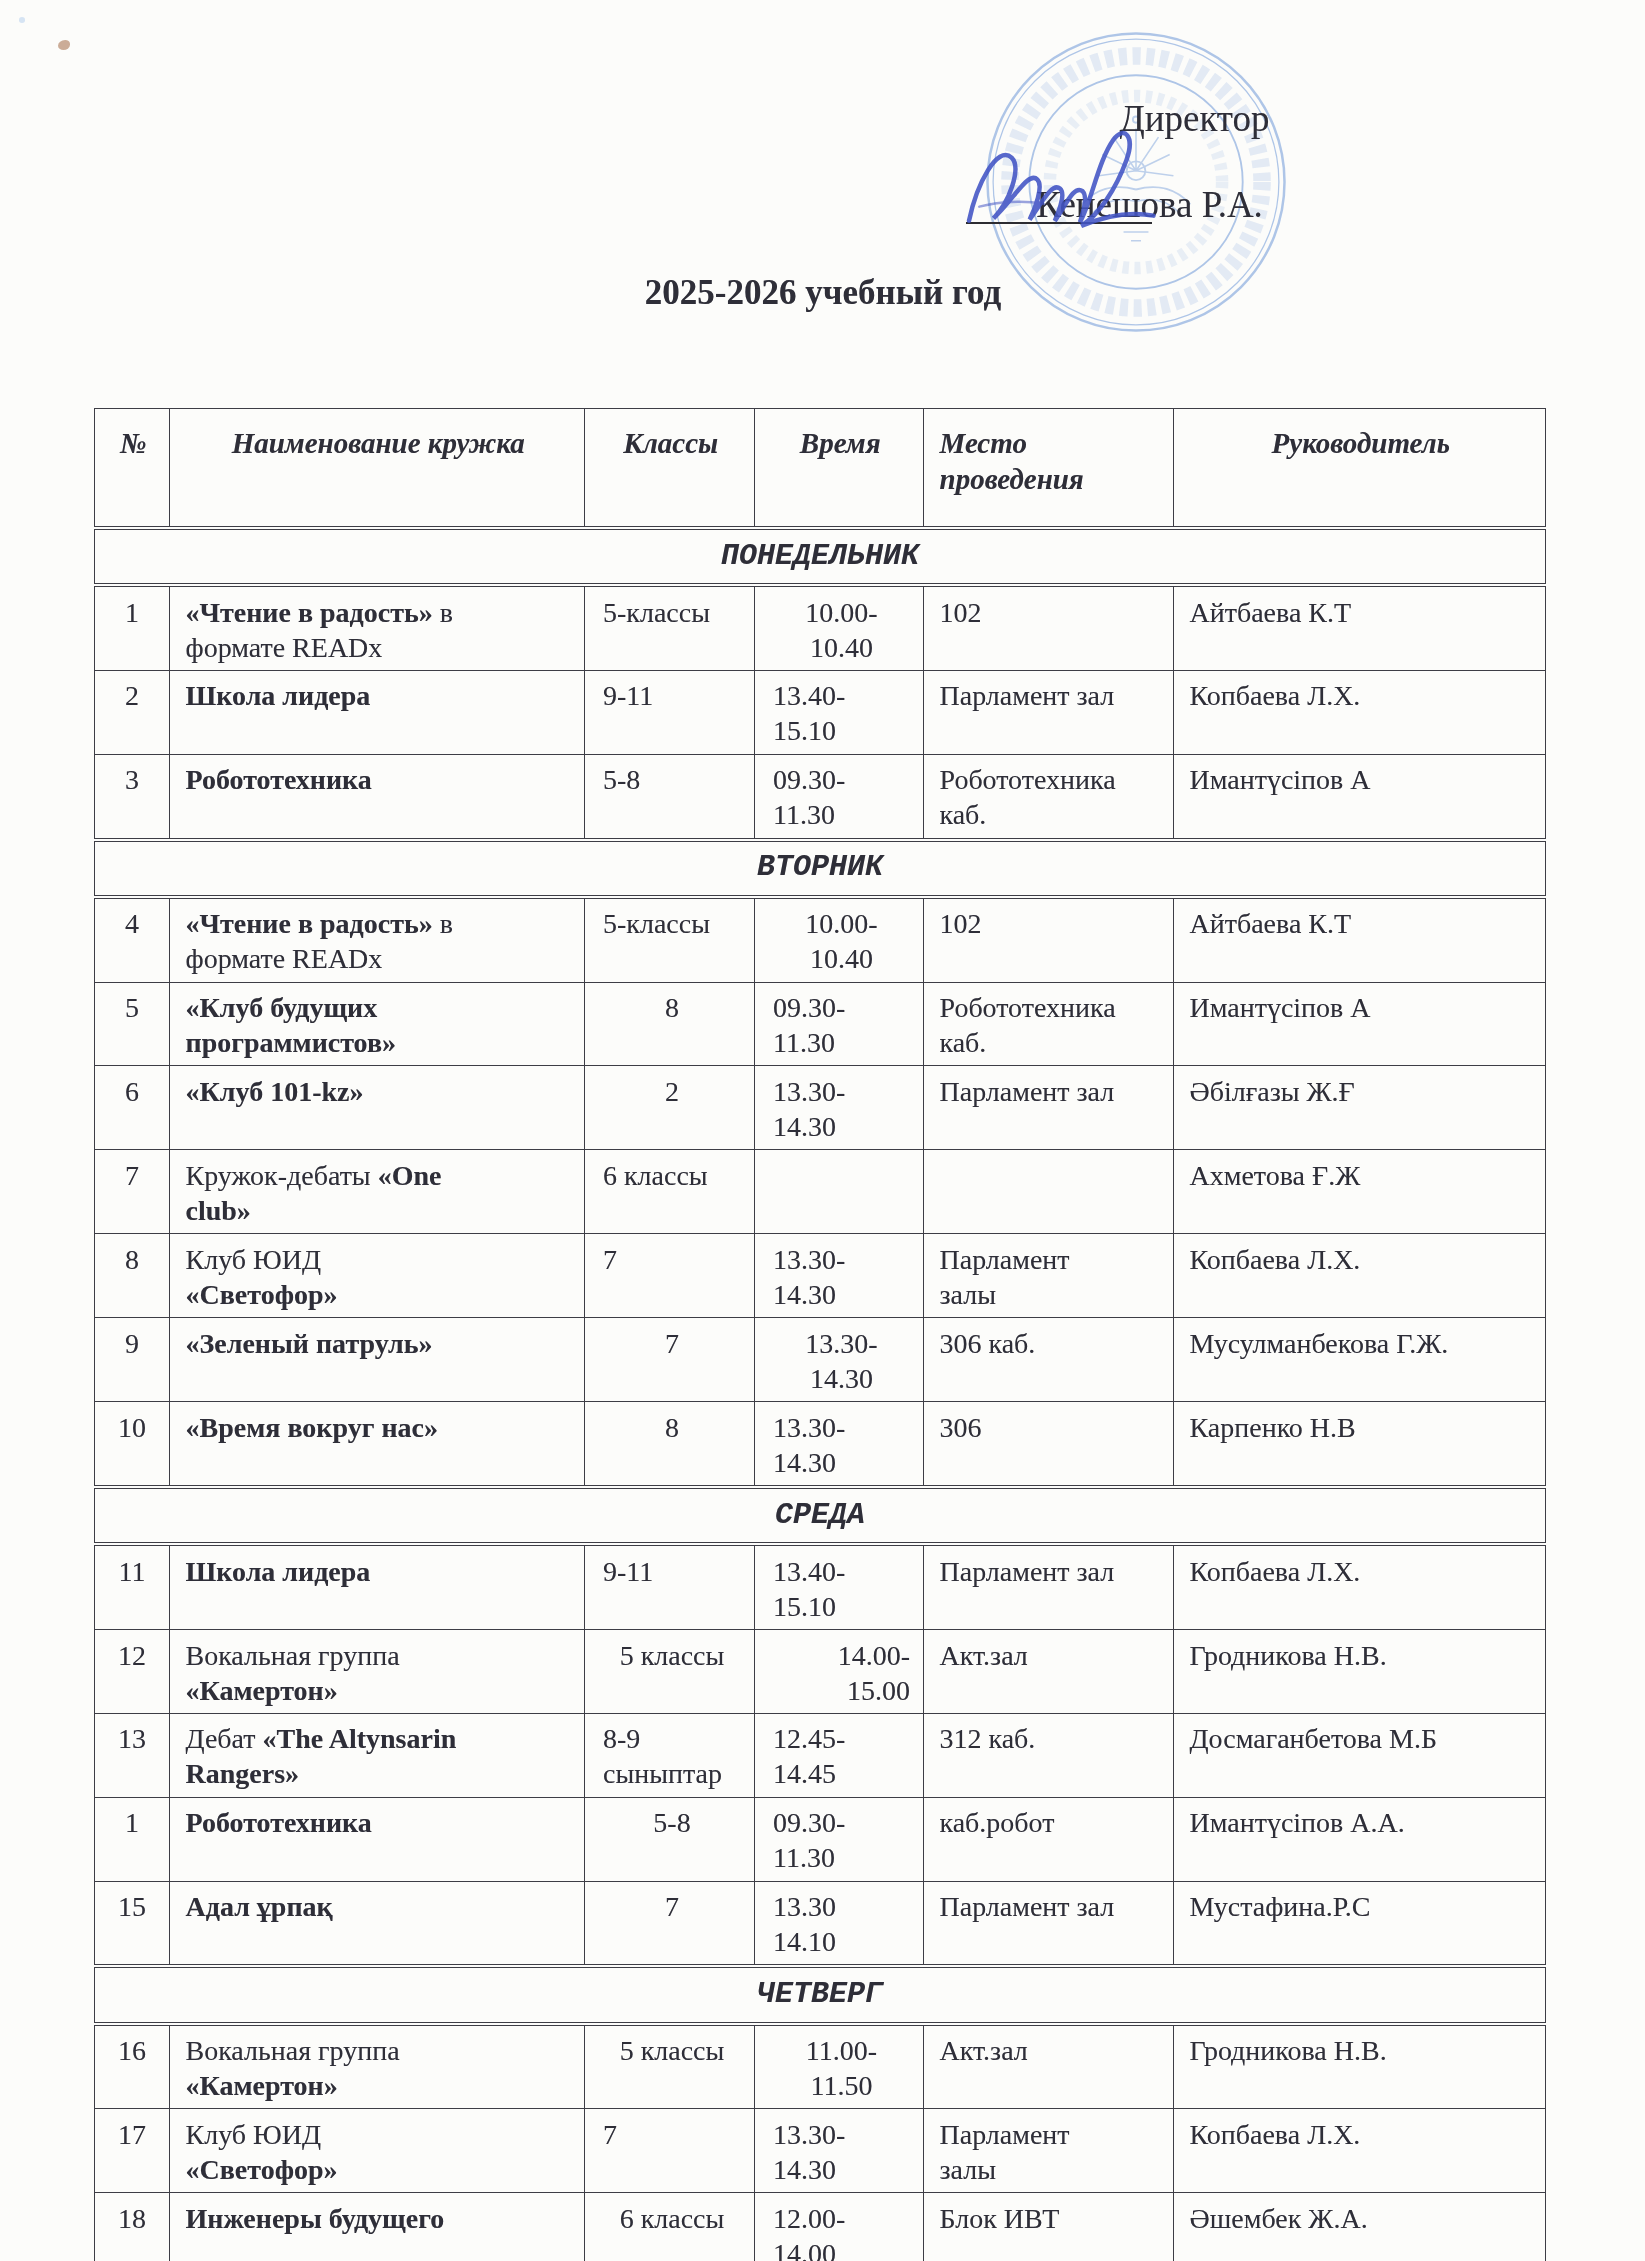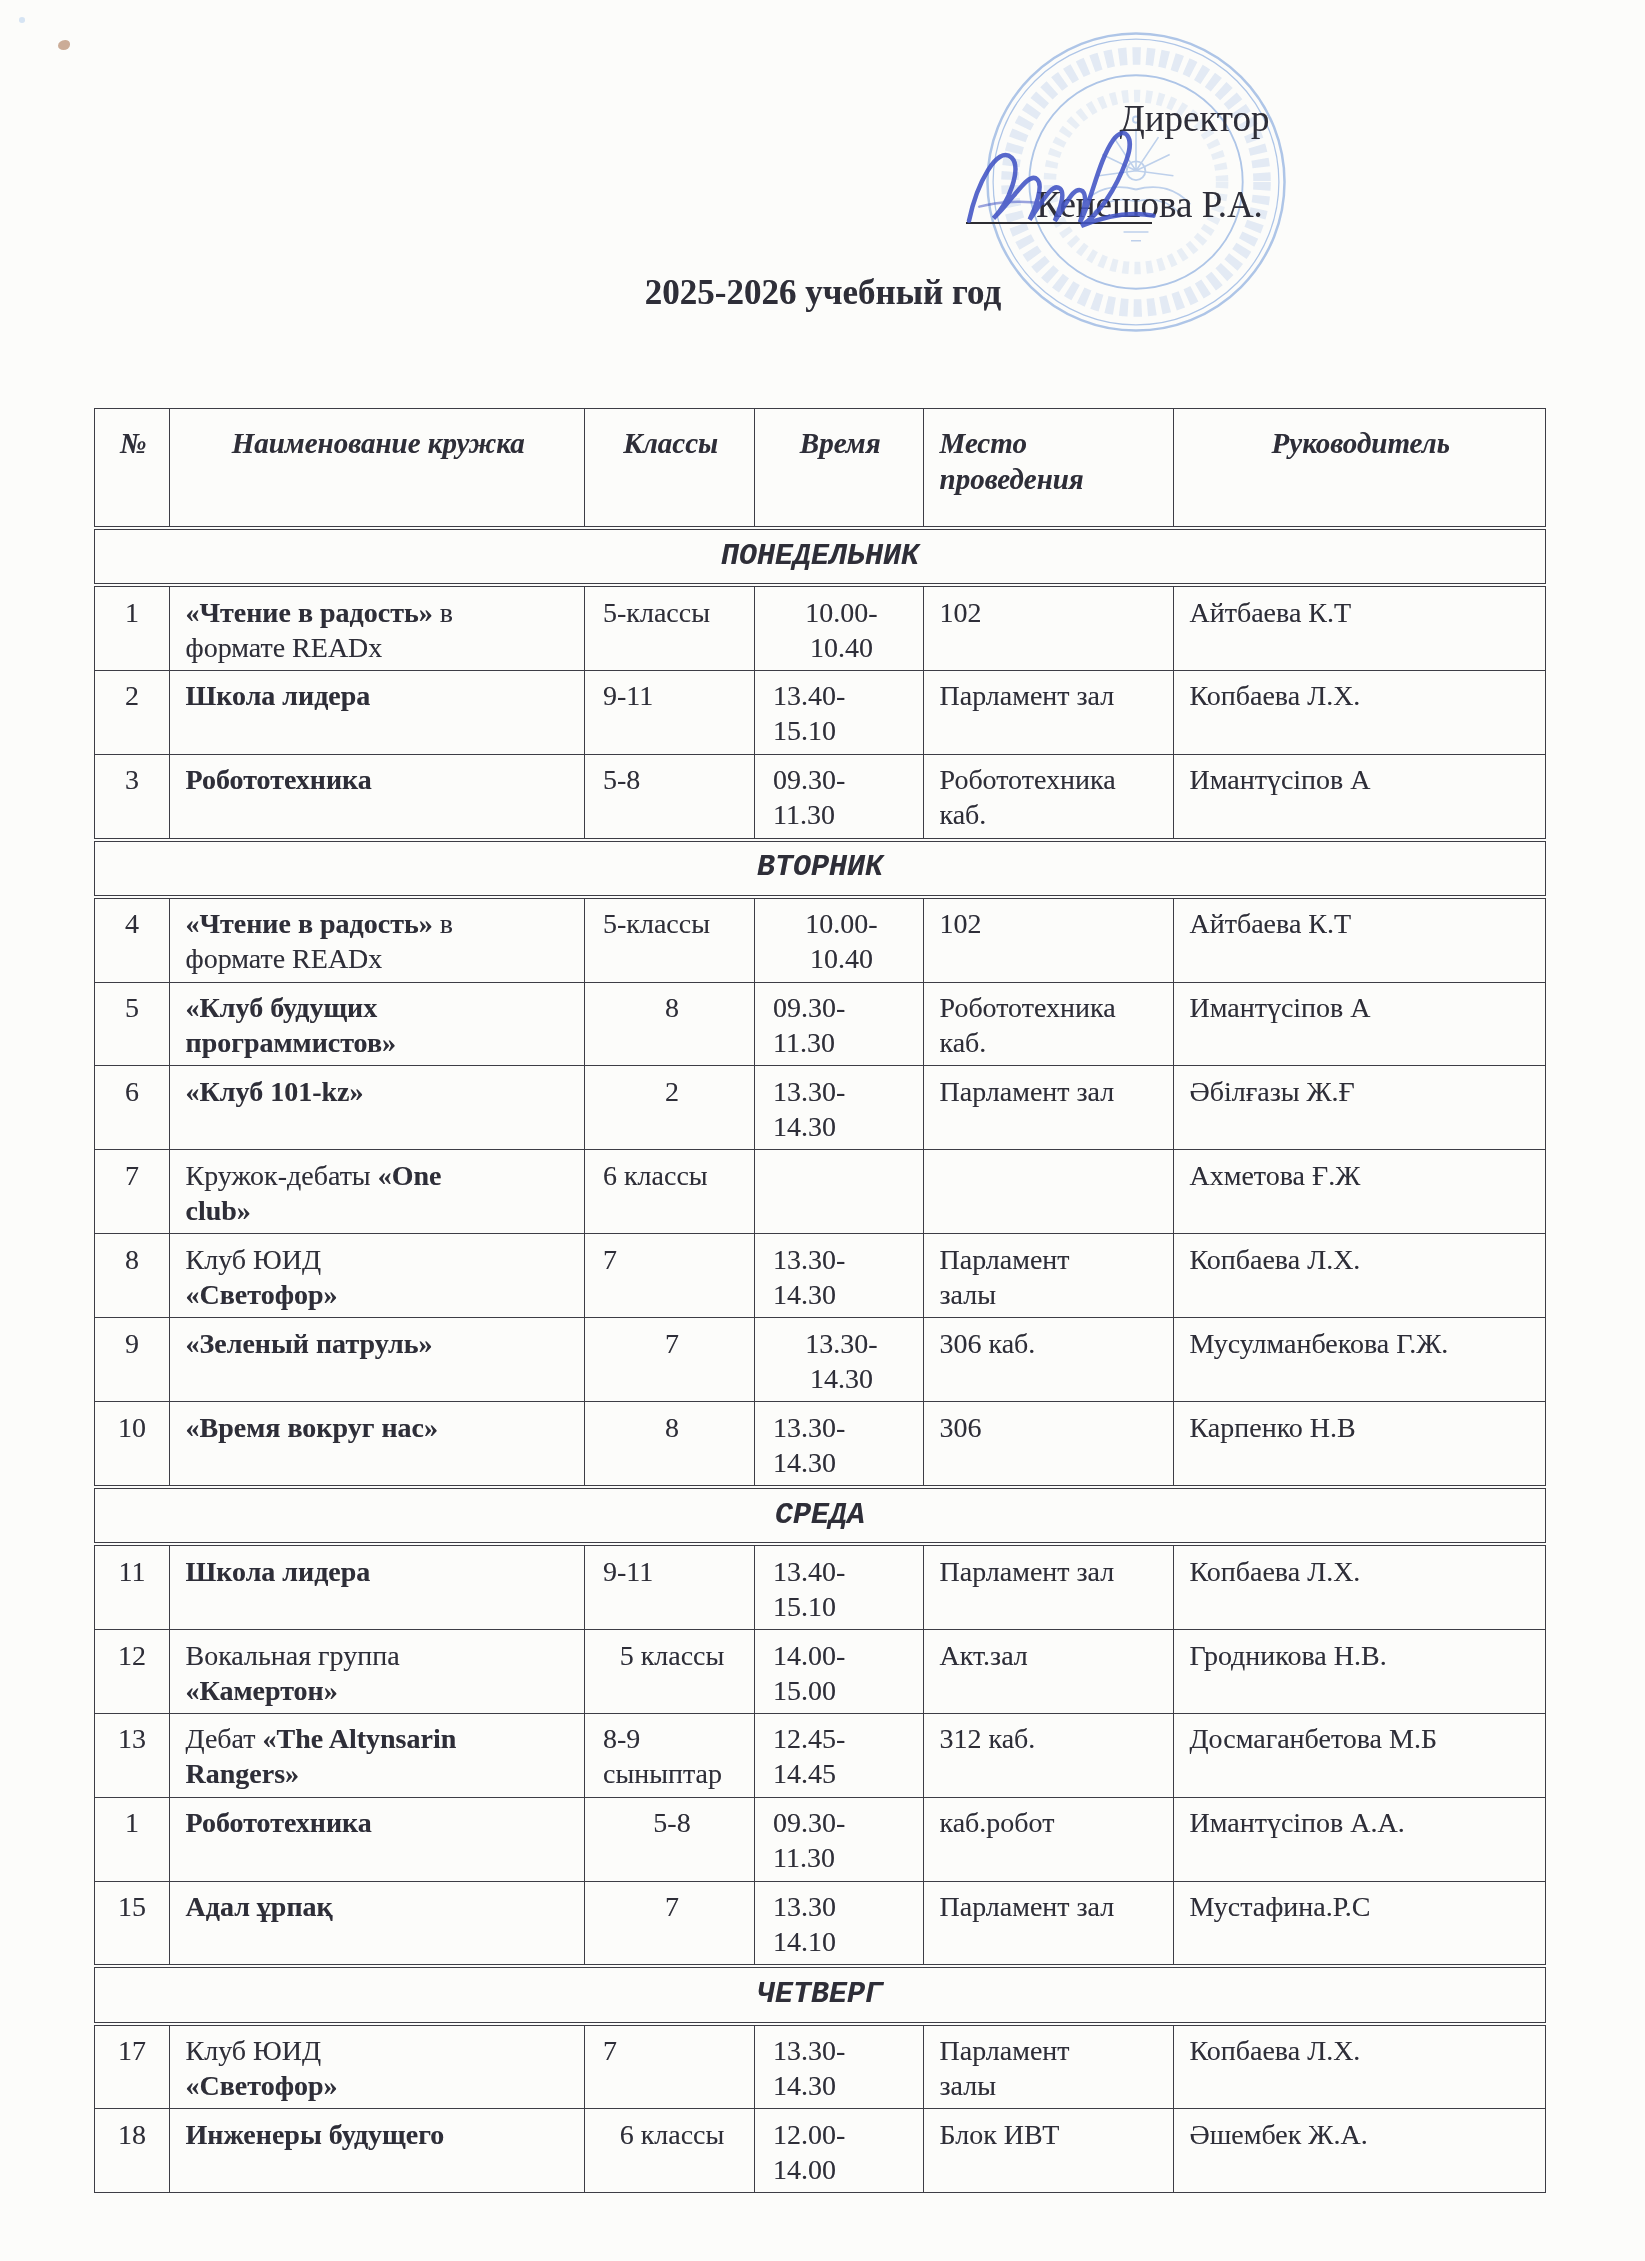--- a/index.html
+++ b/index.html
@@ -263,21 +263,21 @@
             <td class="time">13.40-
 15.10</td>
             <td class="place">Парламент зал</td>
             <td class="lead">Копбаева Л.Х.</td>
           </tr>
           <tr class="item">
             <td class="num">12</td>
             <td class="name"><span>Вокальная группа
 </span><span class="b">«Камертон»</span></td>
             <td class="cls" style="text-align: center;">5 классы</td>
-            <td class="time" style="text-align: left;">14.00-
+            <td class="time" style="text-align: right;">14.00-
 15.00</td>
             <td class="place">Акт.зал</td>
             <td class="lead">Гродникова Н.В.</td>
           </tr>
           <tr class="item">
             <td class="num">13</td>
             <td class="name"><span>Дебат </span><span class="b">«The Altynsarin
 Rangers»</span></td>
             <td class="cls">8-9
 сыныптар</td>
@@ -301,20 +301,30 @@
             <td class="cls" style="text-align: center;">7</td>
             <td class="time">13.30
 14.10</td>
             <td class="place">Парламент зал</td>
             <td class="lead">Мустафина.Р.С</td>
           </tr>
           <tr class="day-row">
             <td colspan="6">ЧЕТВЕРГ</td>
           </tr>
           <tr class="item">
+            <td class="num">16</td>
+            <td class="name"><span>Вокальная группа
+</span><span class="b">«Камертон»</span></td>
+            <td class="cls" style="text-align: center;">5 классы</td>
+            <td class="time" style="text-align: center;">11.00-
+11.50</td>
+            <td class="place">Акт.зал</td>
+            <td class="lead">Гродникова Н.В.</td>
+          </tr>
+          <tr class="item">
             <td class="num">17</td>
             <td class="name"><span>Клуб ЮИД
 </span><span class="b">«Светофор»</span></td>
             <td class="cls">7</td>
             <td class="time">13.30-
 14.30</td>
             <td class="place">Парламент
 залы</td>
             <td class="lead">Копбаева Л.Х.</td>
           </tr>

